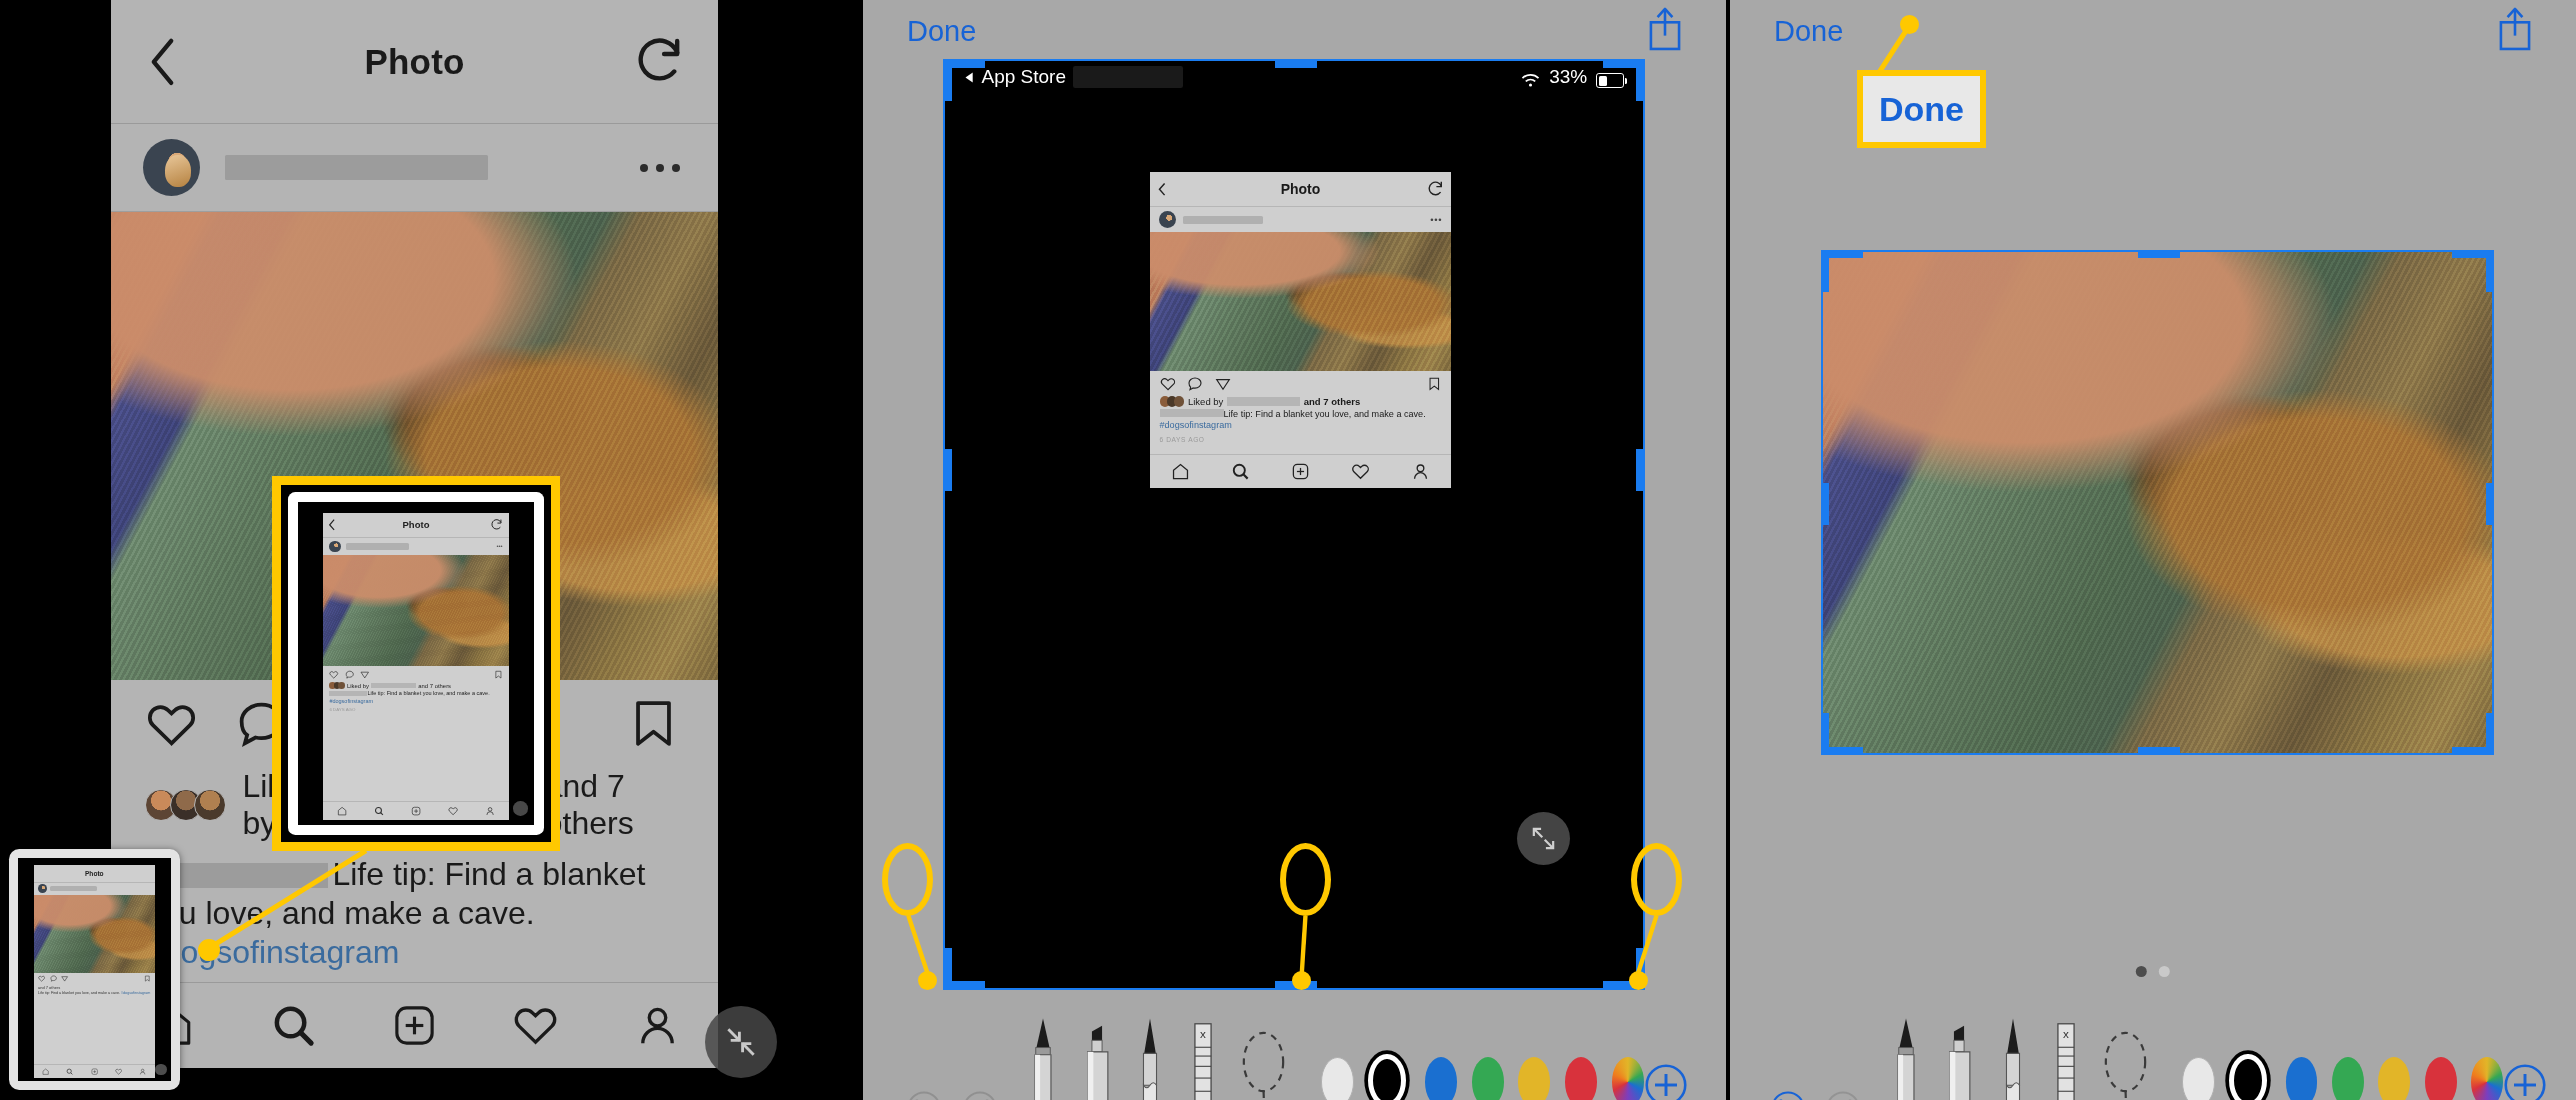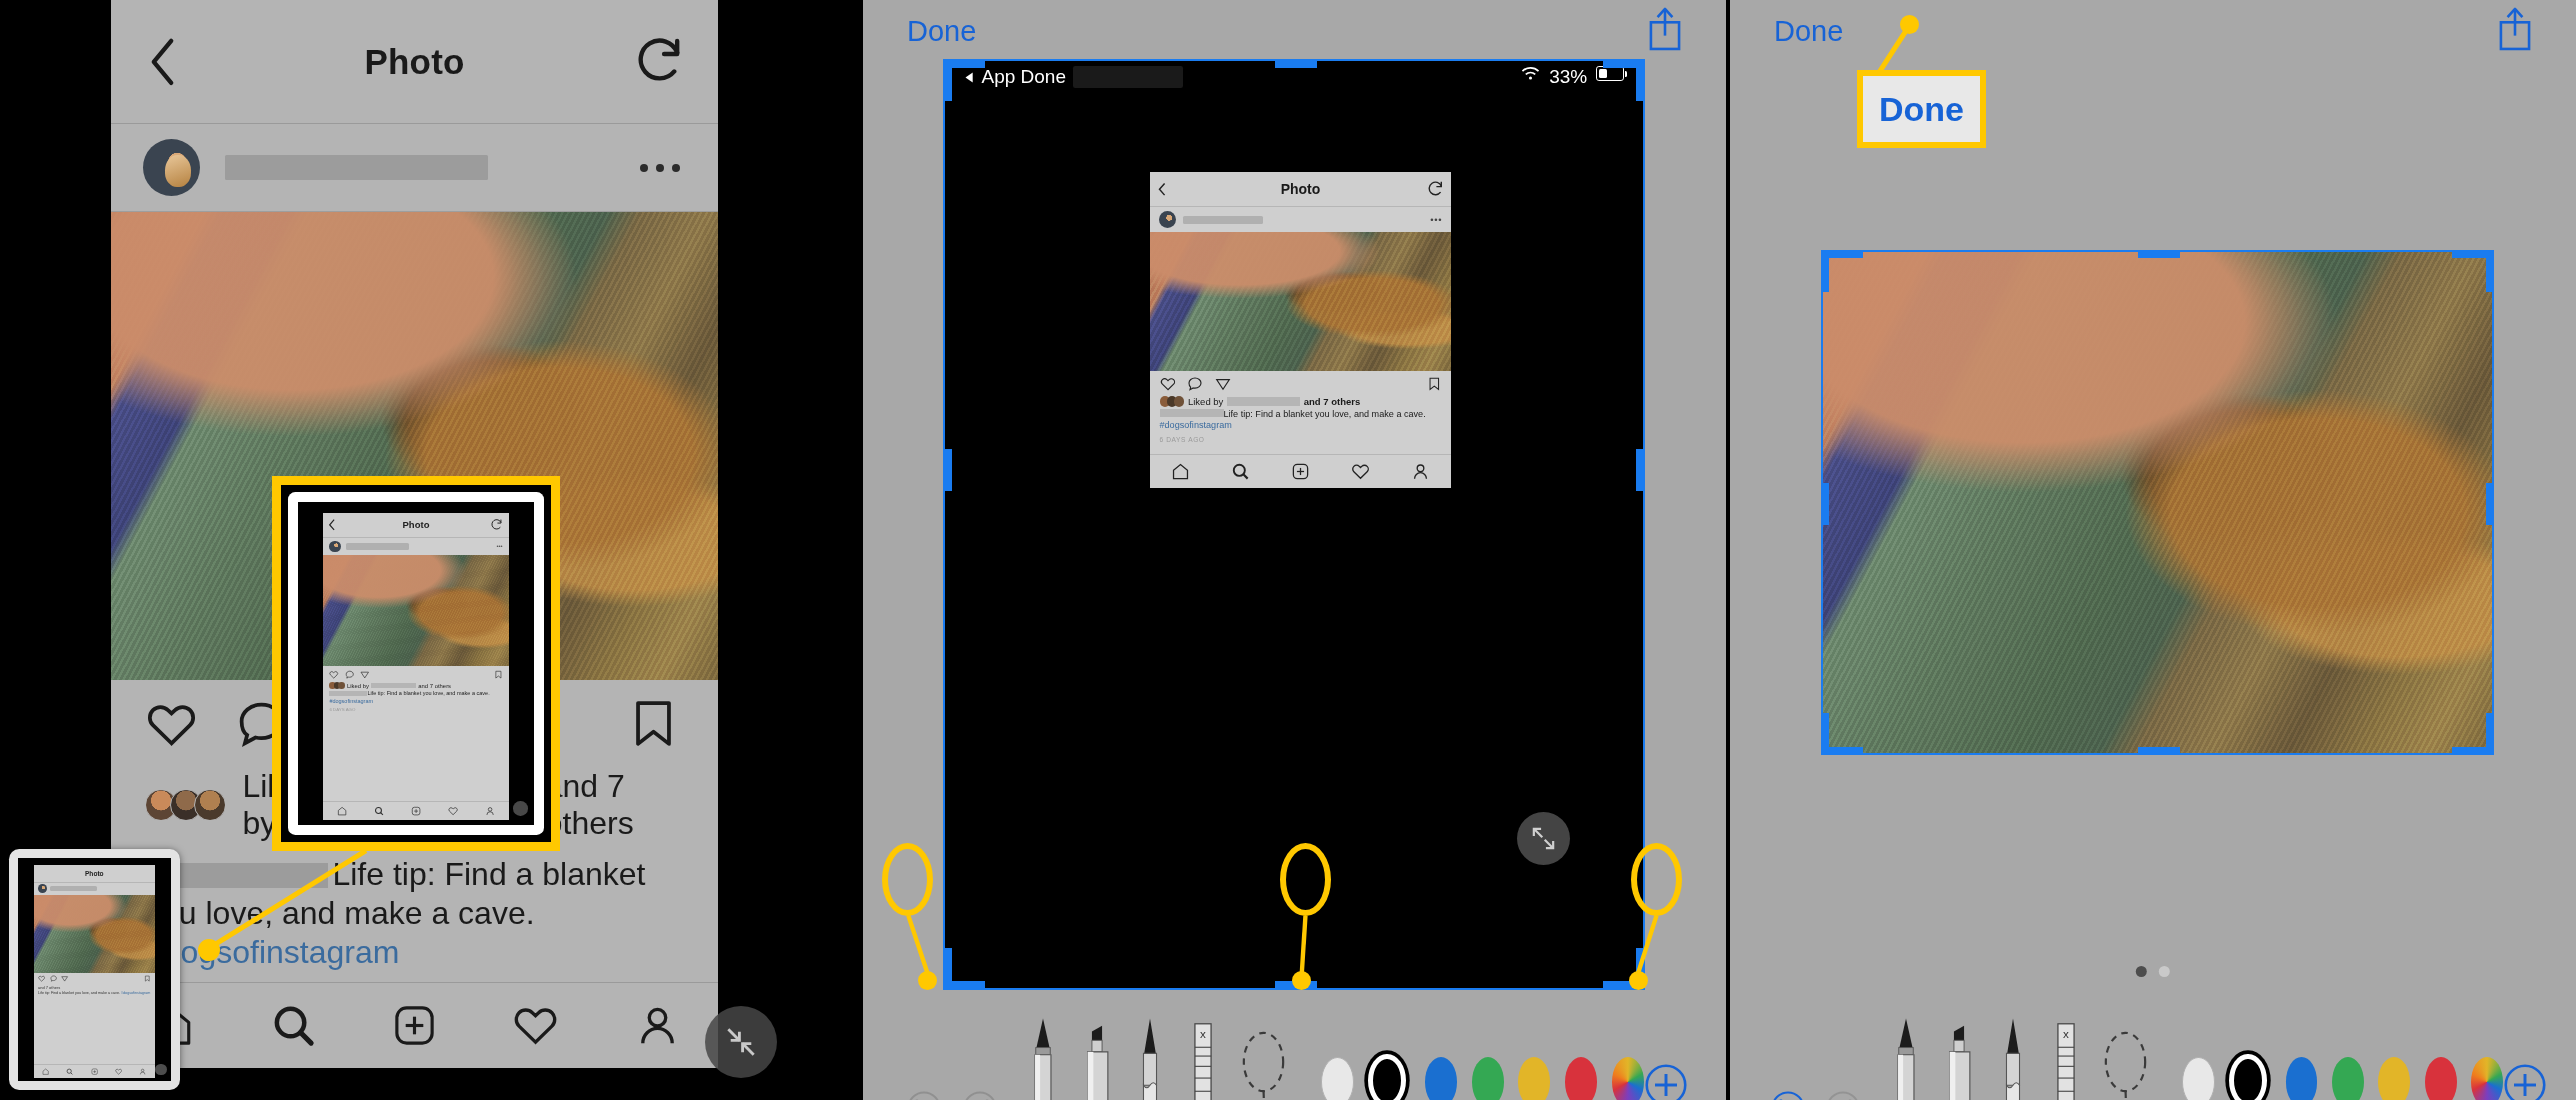--- a/index.html
+++ b/index.html
@@ -68,21 +68,21 @@
   .panel2 { position:absolute; left:863px; top:0; width:863px; height:1100px; background:#a8a8a8; }
   .mk-top { position:absolute; left:0; top:0; right:0; height:59px; }
   .mk-done { position:absolute; left:44px; top:14.6px; font-size:29px; color:#1763d6; font-weight:500; }
   .mk-share { position:absolute; right:41px; top:5.9px; width:40px; height:45px; }
 
   .shot { position:absolute; left:80px; top:59px; width:702px; height:931px; background:#000;
           border:2.2px solid #1a7cf0; }
   .ios-status { position:absolute; left:0; right:0; top:0; height:32px; color:#fff; font-size:19px;
                 display:flex; align-items:center; padding:0 19px; justify-content:space-between; }
   .ios-status .left{display:flex;align-items:center;gap:7.3px;}
-  .ios-status .right{display:flex;align-items:flex-start;gap:8.8px;}
+  .ios-status .right{display:flex;align-items:flex-end;gap:8.8px;}
   .blurblk { width:110px; height:22px; background:#1a1a1a; border-radius:2.2px; }
   .battery { width:28px;height:14.6px;border:1.5px solid #fff;border-radius:2.9px;position:relative;}
   .battery::after{content:"";position:absolute;right:-4.4px;top:3.7px;width:2.2px;height:5.9px;background:#fff;border-radius:0 1.5px 1.5px 0;}
   .battery i{position:absolute;left:1.5px;top:1.5px;bottom:1.5px;width:33%;background:#fff;border-radius:1.5px;display:block;}
 
   .inner-ig { position:absolute; left:205px; top:111px; width:301px; height:316px; background:#cfcfcf; }
   .ii-nav { height:35px; display:flex; align-items:center; justify-content:center; position:relative;
             border-bottom:0.7px solid #b6b6b6; }
   .ii-nav .t { font-size:14px; font-weight:700; color:#1a1a1a; }
   .ii-user { height:25px; display:flex; align-items:center; padding:0 8.8px; gap:7.3px; position:relative; }
@@ -421,21 +421,21 @@
           </svg>
       </span>
     </div>
 
     <div class="shot">
       <div class="ios-status">
         <span class="left">
           <svg width="10.2" height="13" viewBox="0 0 14 18">
               <polygon points="12,2 2,9 12,16" fill="#fff"></polygon>
             </svg>
-          <span>App Done</span>
+          <span>App Store</span>
           <span class="blurblk"></span>
         </span>
         <span class="right">
           <span>
               <svg width="19" height="14.6" viewBox="0 0 26 20">
                 <path d="M2 7a16 16 0 0 1 22 0" fill="none" stroke="#fff" stroke-width="2.4"></path>
                 <path d="M6.5 11.5a10 10 0 0 1 13 0" fill="none" stroke="#fff" stroke-width="2.4"></path>
                 <circle cx="13" cy="16.5" r="2.1" fill="#fff"></circle>
               </svg>
             </span>

